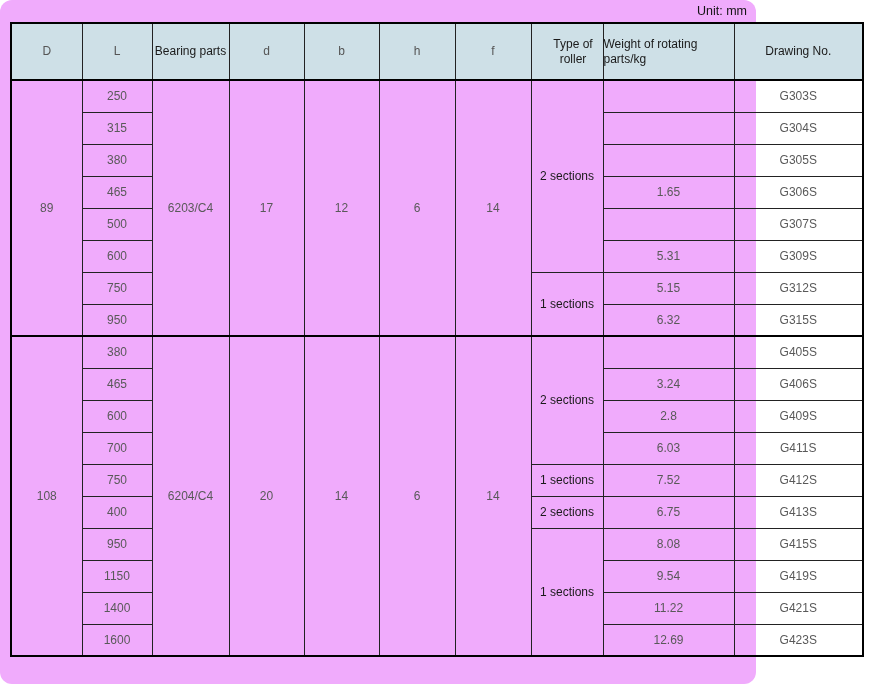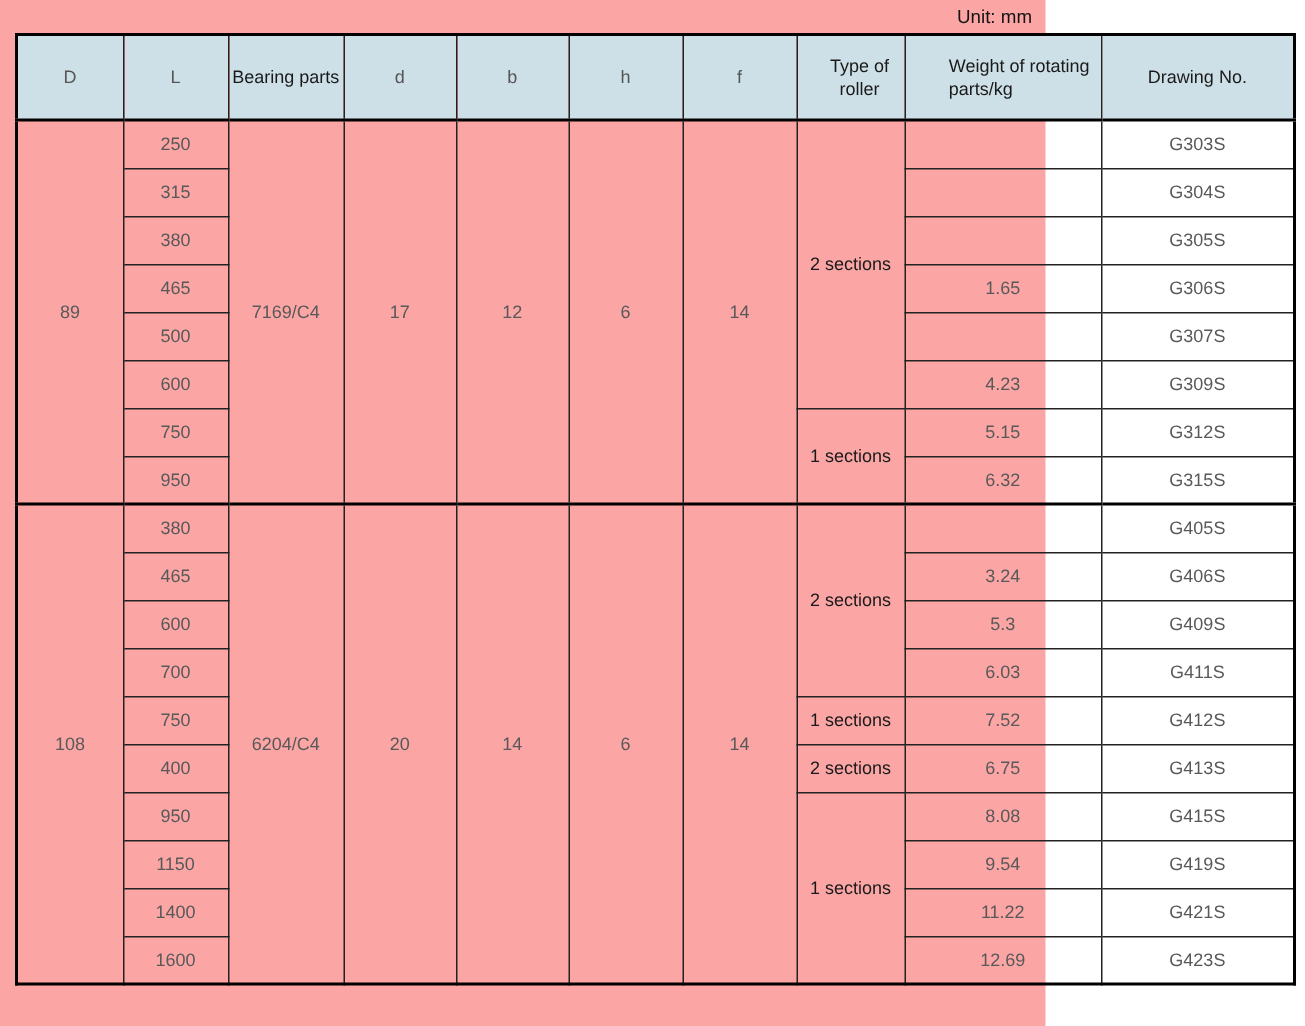--- a/index.html
+++ b/index.html
@@ -2,21 +2,21 @@
 <html><head>
 <meta charset="utf-8">
 <style>
   * { box-sizing: border-box; }
   html, body { margin: 0; padding: 0; background: #ffffff; }
   body {
     width: 870px; height: 684px;
     font-family: "Liberation Sans", "DejaVu Sans", sans-serif;
     -webkit-font-smoothing: antialiased;
   }
-  .page { position: relative; width: 697px; height: 684px; background: #fca5a5; }
+  .page { position: relative; width: 756px; height: 684px; background: #f0abfc; border-radius: 12px; }
 
   .unit-label {
     position: absolute; top: 4px; right: 9px;
     font-size: 12.5px; color: #141414;
   }
 
   table.spec {
     position: absolute; left: 10px; top: 22px;
     width: 852px;
     border-collapse: collapse;
@@ -34,21 +34,21 @@
   }
   thead th {
     background: #cee0e7;
     height: 57px;
     color: #1a1a1a;
     border-bottom: 2px solid #000;
     line-height: 1.25;
   }
   thead th.muted { color: #555555; }
   thead th.wrap-left { text-align: center; padding-left: 12px; }
-  thead th.wrap-left-wide { text-align: left; padding-left: 29px; }
+  thead th.wrap-left-wide { text-align: left; padding-left: 0; }
   tbody td { height: 32px; color: #595959; }
   tbody td.roller { color: #1a1a1a; }
   tr.block-start td { border-top: 2px solid #000; }
 </style>
 </head>
 <body>
 
 <div class="page">
   <div class="unit-label">Unit: mm</div>
 
@@ -77,21 +77,21 @@
         <th class="wrap-left">Type of roller</th>
         <th class="wrap-left-wide">Weight of rotating parts/kg</th>
         <th>Drawing No.</th>
       </tr>
     </thead>
     <tbody>
 
       <tr>
         <td rowspan="8">89</td>
         <td>250</td>
-        <td rowspan="8">7169/C4</td>
+        <td rowspan="8">6203/C4</td>
         <td rowspan="8">17</td>
         <td rowspan="8">12</td>
         <td rowspan="8">6</td>
         <td rowspan="8">14</td>
         <td rowspan="6" class="roller">2 sections</td>
         <td></td>
         <td>G303S</td>
       </tr>
       <tr>
         <td>315</td>
@@ -108,21 +108,21 @@
         <td>1.65</td>
         <td>G306S</td>
       </tr>
       <tr>
         <td>500</td>
         <td></td>
         <td>G307S</td>
       </tr>
       <tr>
         <td>600</td>
-        <td>4.23</td>
+        <td>5.31</td>
         <td>G309S</td>
       </tr>
       <tr>
         <td>750</td>
         <td rowspan="2" class="roller">1 sections</td>
         <td>5.15</td>
         <td>G312S</td>
       </tr>
       <tr>
         <td>950</td>
@@ -142,21 +142,21 @@
         <td></td>
         <td>G405S</td>
       </tr>
       <tr>
         <td>465</td>
         <td>3.24</td>
         <td>G406S</td>
       </tr>
       <tr>
         <td>600</td>
-        <td>5.3</td>
+        <td>2.8</td>
         <td>G409S</td>
       </tr>
       <tr>
         <td>700</td>
         <td>6.03</td>
         <td>G411S</td>
       </tr>
       <tr>
         <td>750</td>
         <td class="roller">1 sections</td>

